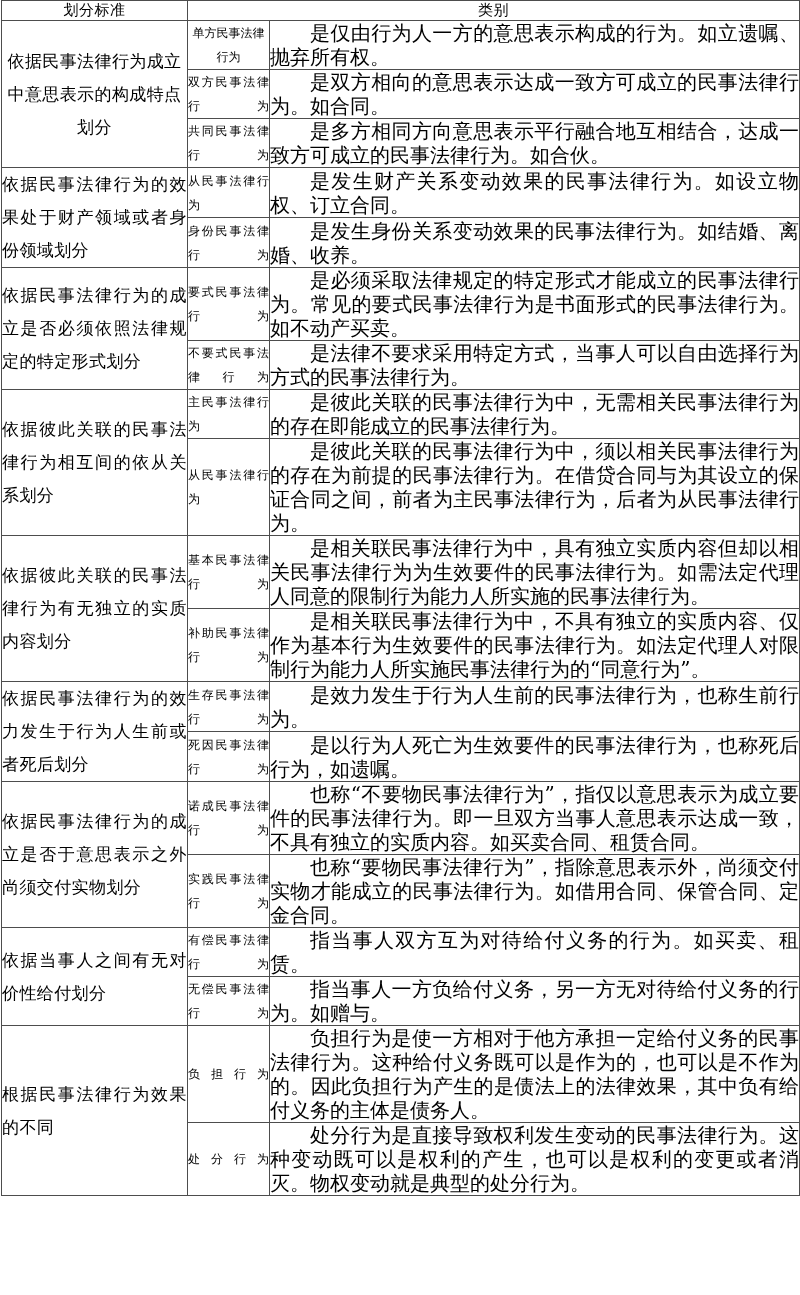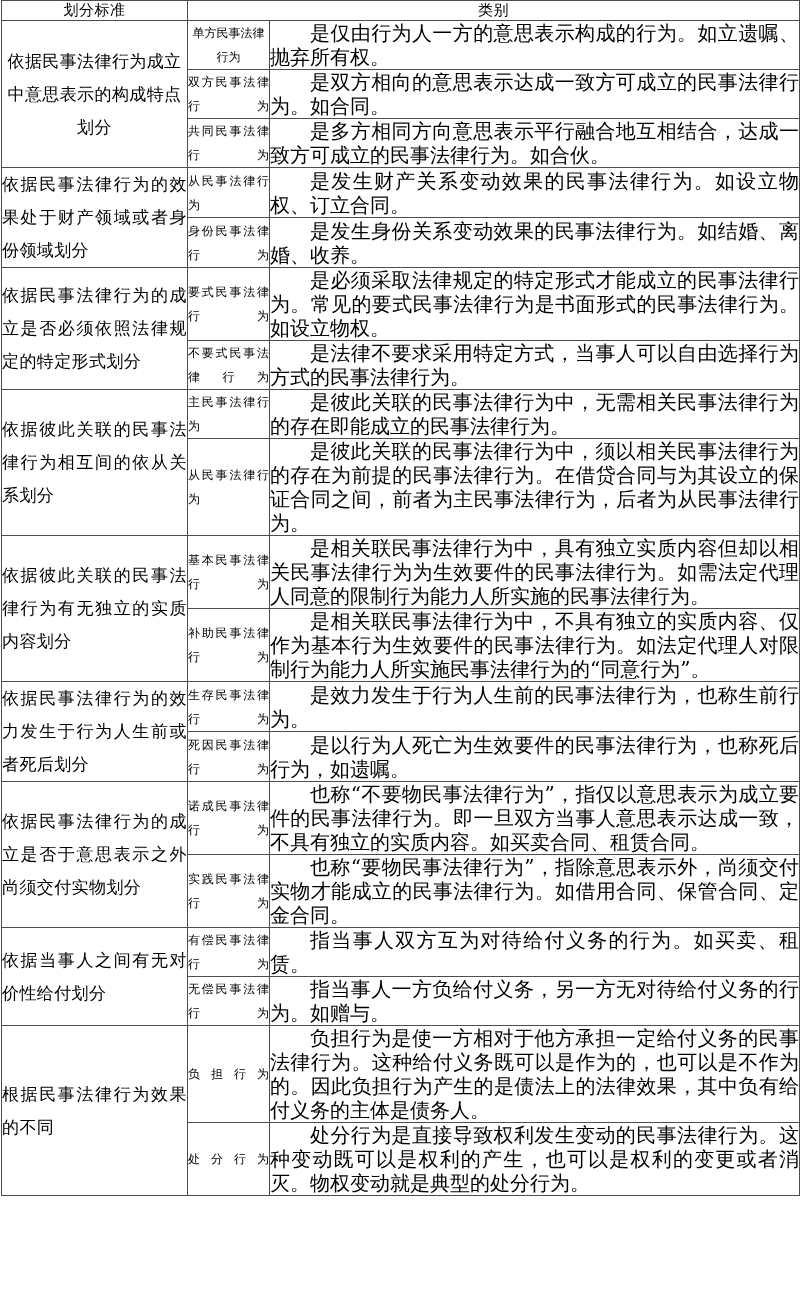--- a/index.html
+++ b/index.html
@@ -125,21 +125,21 @@
           <td class="category-cell">从民事法律行为</td>
           <td class="desc-cell vtop">是发生财产关系变动效果的民事法律行为。如设立物权、订立合同。</td>
         </tr>
         <tr>
           <td class="category-cell">身份民事法律行为</td>
           <td class="desc-cell vtop">是发生身份关系变动效果的民事法律行为。如结婚、离婚、收养。</td>
         </tr>
         <tr>
           <td class="criteria-cell" rowspan="2">依据民事法律行为的成立是否必须依照法律规定的特定形式划分</td>
           <td class="category-cell">要式民事法律行为</td>
-          <td class="desc-cell vtop">是必须采取法律规定的特定形式才能成立的民事法律行为。常见的要式民事法律行为是书面形式的民事法律行为。如设立物权。</td>
+          <td class="desc-cell vtop">是必须采取法律规定的特定形式才能成立的民事法律行为。常见的要式民事法律行为是书面形式的民事法律行为。如不动产买卖。</td>
         </tr>
         <tr>
           <td class="category-cell">不要式民事法律行为</td>
           <td class="desc-cell vtop">是法律不要求采用特定方式，当事人可以自由选择行为方式的民事法律行为。</td>
         </tr>
         <tr>
           <td class="criteria-cell" rowspan="2">依据彼此关联的民事法律行为相互间的依从关系划分</td>
           <td class="category-cell">主民事法律行为</td>
           <td class="desc-cell vtop">是彼此关联的民事法律行为中，无需相关民事法律行为的存在即能成立的民事法律行为。</td>
         </tr>

